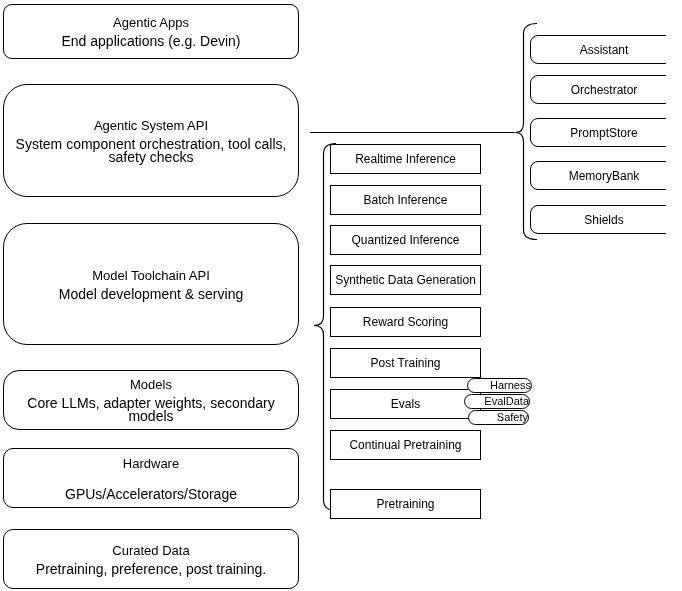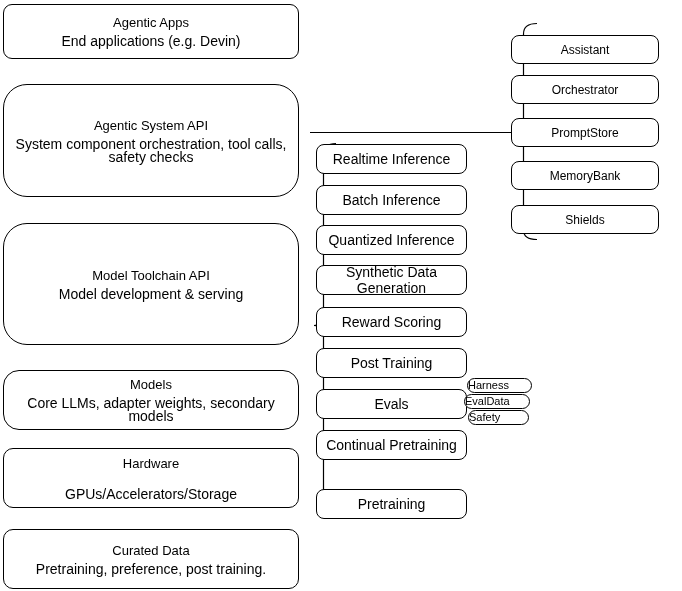--- a/index.html
+++ b/index.html
@@ -42,44 +42,44 @@
     justify-content: center;
     text-align: center;
   }
 
   .big { left: 3px; width: 296px; }
 
   .box-title { font-size: 13px; line-height: 16px; }
   .box-sub   { font-size: 14px; line-height: 13px; margin-top: 4px; }
 
   .small {
-    left: 316px;
+    left: 330px;
     width: 151px;
     height: 30px;
-    border-radius: 8px;
-    font-size: 14px;
+    border-radius: 0;
+    font-size: 12px;
   }
 
   .rightnode {
-    left: 511px;
+    left: 530px;
     width: 148px;
     height: 29px;
     border-radius: 8px;
     font-size: 12px;
   }
 
   .tag {
     position: absolute;
     background: var(--fill);
     border: 1px solid var(--border);
     border-radius: 999px;
     height: 15px;
     display: flex;
     align-items: center;
-    justify-content: flex-start;
+    justify-content: flex-end;
     font-size: 11px;
     line-height: 15px;
     z-index: 5;
   }
 </style>
 </head>
 <body>
 
 <div class="canvas">
 

